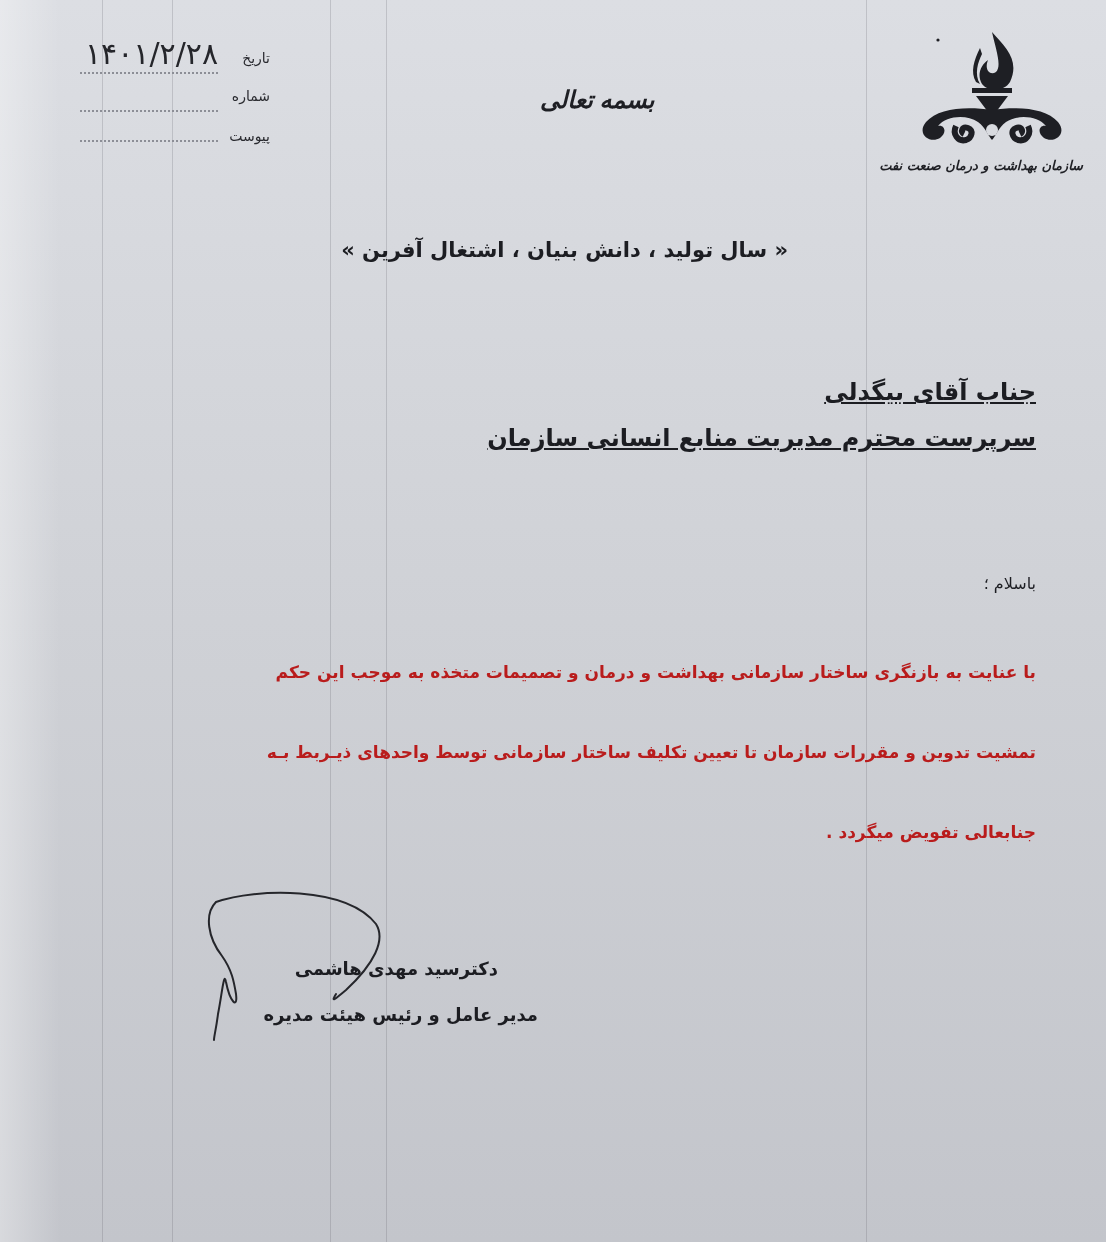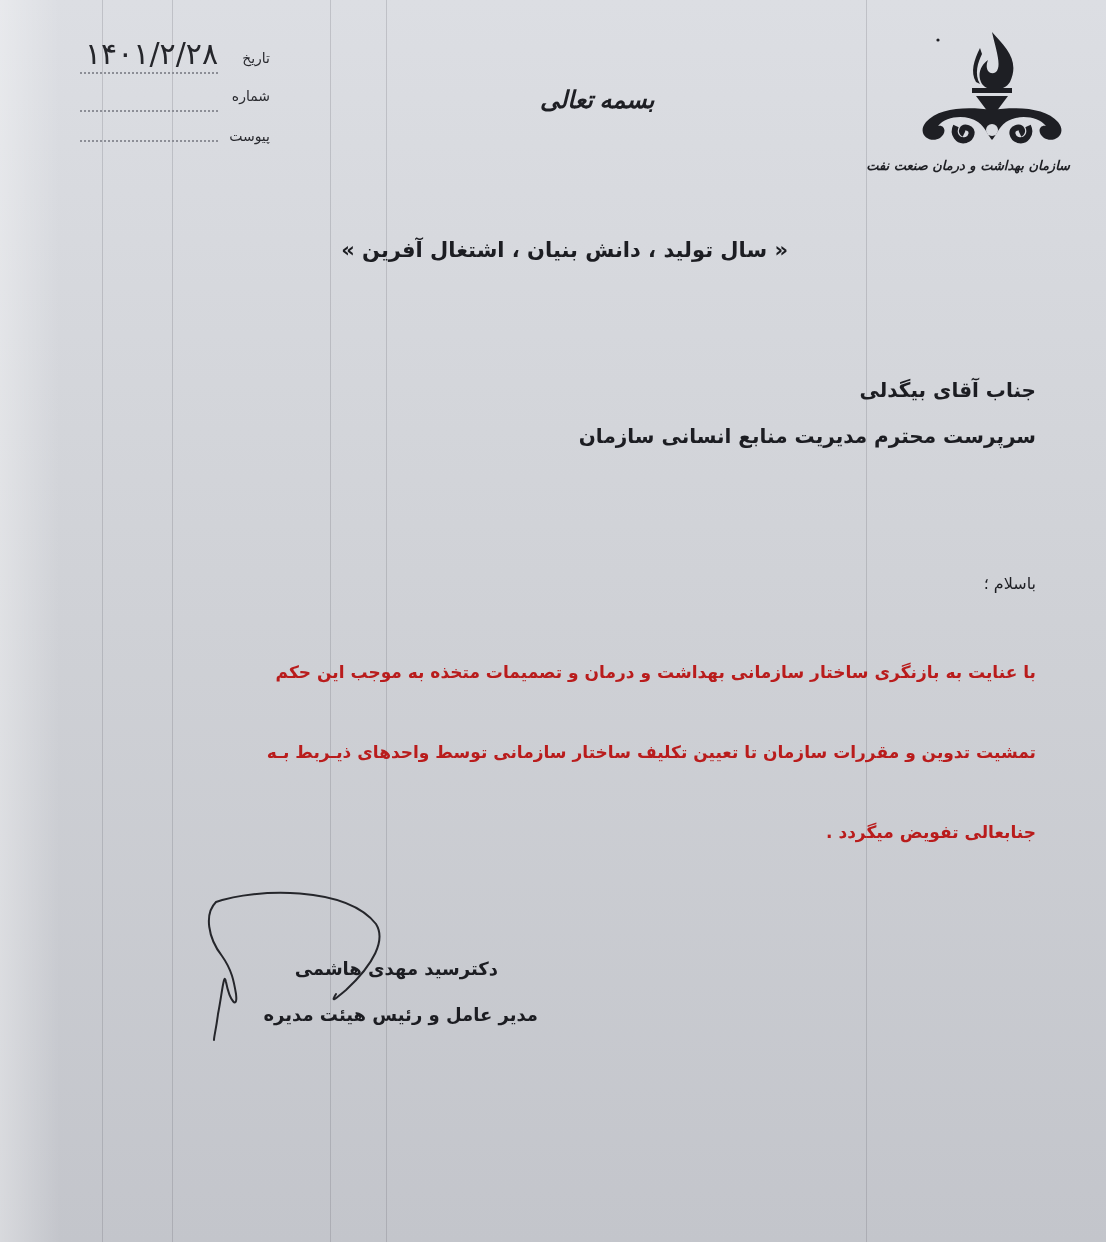--- a/index.html
+++ b/index.html
@@ -19,21 +19,21 @@
   .meta-label { font-size: 14px; color: #2a2b30; }
   .meta-hand { font-family: "DejaVu Sans", sans-serif; font-weight: normal; color: #25262b; letter-spacing: 1px; }
   .dots { border-bottom: 2px dotted #8c8e96; }
 
   
   .logo-caption { font-size: 13px; font-weight: bold; font-style: italic; color: #1e1f24; white-space: nowrap; }
 
   .bismillah { font-family: Liberation Sans, sans-serif; font-size: 24px; font-weight: bold; font-style: italic; color: #1e1f24; }
 
   .motto { font-size: 21px; font-weight: bold; white-space: nowrap; }
-  .addr { font-size: 20px; font-weight: bold; white-space: nowrap; }
+  .addr { font-size: 24px; font-weight: bold; white-space: nowrap; text-decoration: underline; }
   .greet { font-size: 16px; font-weight: normal; white-space: nowrap; }
   .body-line { font-size: 17px; font-weight: bold; white-space: nowrap; color: #b91c1c; }
   .sign { font-size: 18px; font-weight: bold; white-space: nowrap; }
 </style>
 </head>
 <body>
 
 <div class="fold f1"></div>
 <div class="fold f2"></div>
 <div class="fold f3"></div>
@@ -48,21 +48,21 @@
 
     <rect x="76" y="58" width="40" height="5" fill="#1e1f24"></rect>
     <path d="M80 66 L 112 66 L 100 82 L 92 82 Z" fill="#1e1f24"></path>
 
     <path d="M96 80 C 70 76, 42 78, 30 92 C 20 104, 34 114, 44 108 C 52 102, 48 94, 42 96 C 50 86, 70 84, 82 92 C 90 98, 92 106, 96 110 C 100 106, 102 98, 110 92 C 122 84, 142 86, 150 96 C 144 94, 140 102, 148 108 C 158 114, 172 104, 162 92 C 150 78, 122 76, 96 80 Z" fill="#1e1f24"></path>
     <circle cx="96" cy="100" r="6" fill="#d8dadf"></circle>
     <path d="M60 96 C 56 104, 62 112, 70 110 C 76 108, 78 100, 72 98 C 66 96, 64 102, 68 104" fill="none" stroke="#1e1f24" stroke-width="6"></path>
     <path d="M132 96 C 136 104, 130 112, 122 110 C 116 108, 114 100, 120 98 C 126 96, 128 102, 124 104" fill="none" stroke="#1e1f24" stroke-width="6"></path>
     <circle cx="42" cy="10" r="1.6" fill="#1e1f24"></circle>
   </svg>
-  <div class="abs rtl logo-caption" style="right:16px; top:128px;">سازمان بهداشت و درمان صنعت نفت</div>
+  <div class="abs rtl logo-caption" style="right:3px; top:128px;">سازمان بهداشت و درمان صنعت نفت</div>
 </div>
 
 <div class="abs rtl bismillah" style="left:540px; top:86px;">بسمه تعالی</div>
 
 <div class="abs" style="left:30px; top:30px; width:240px; height:120px;">
   <div class="abs rtl meta-label" style="right:0; top:20px;">تاریخ</div>
   <div class="abs rtl meta-hand" style="right:52px; top:6px; font-size:30px;text-align:right;">۱۴۰۱/۲/۲۸</div>
   <div class="abs dots" style="left:50px; right:52px; top:42px;"></div>
 
   <div class="abs rtl meta-label" style="right:0; top:58px;">شماره</div>

